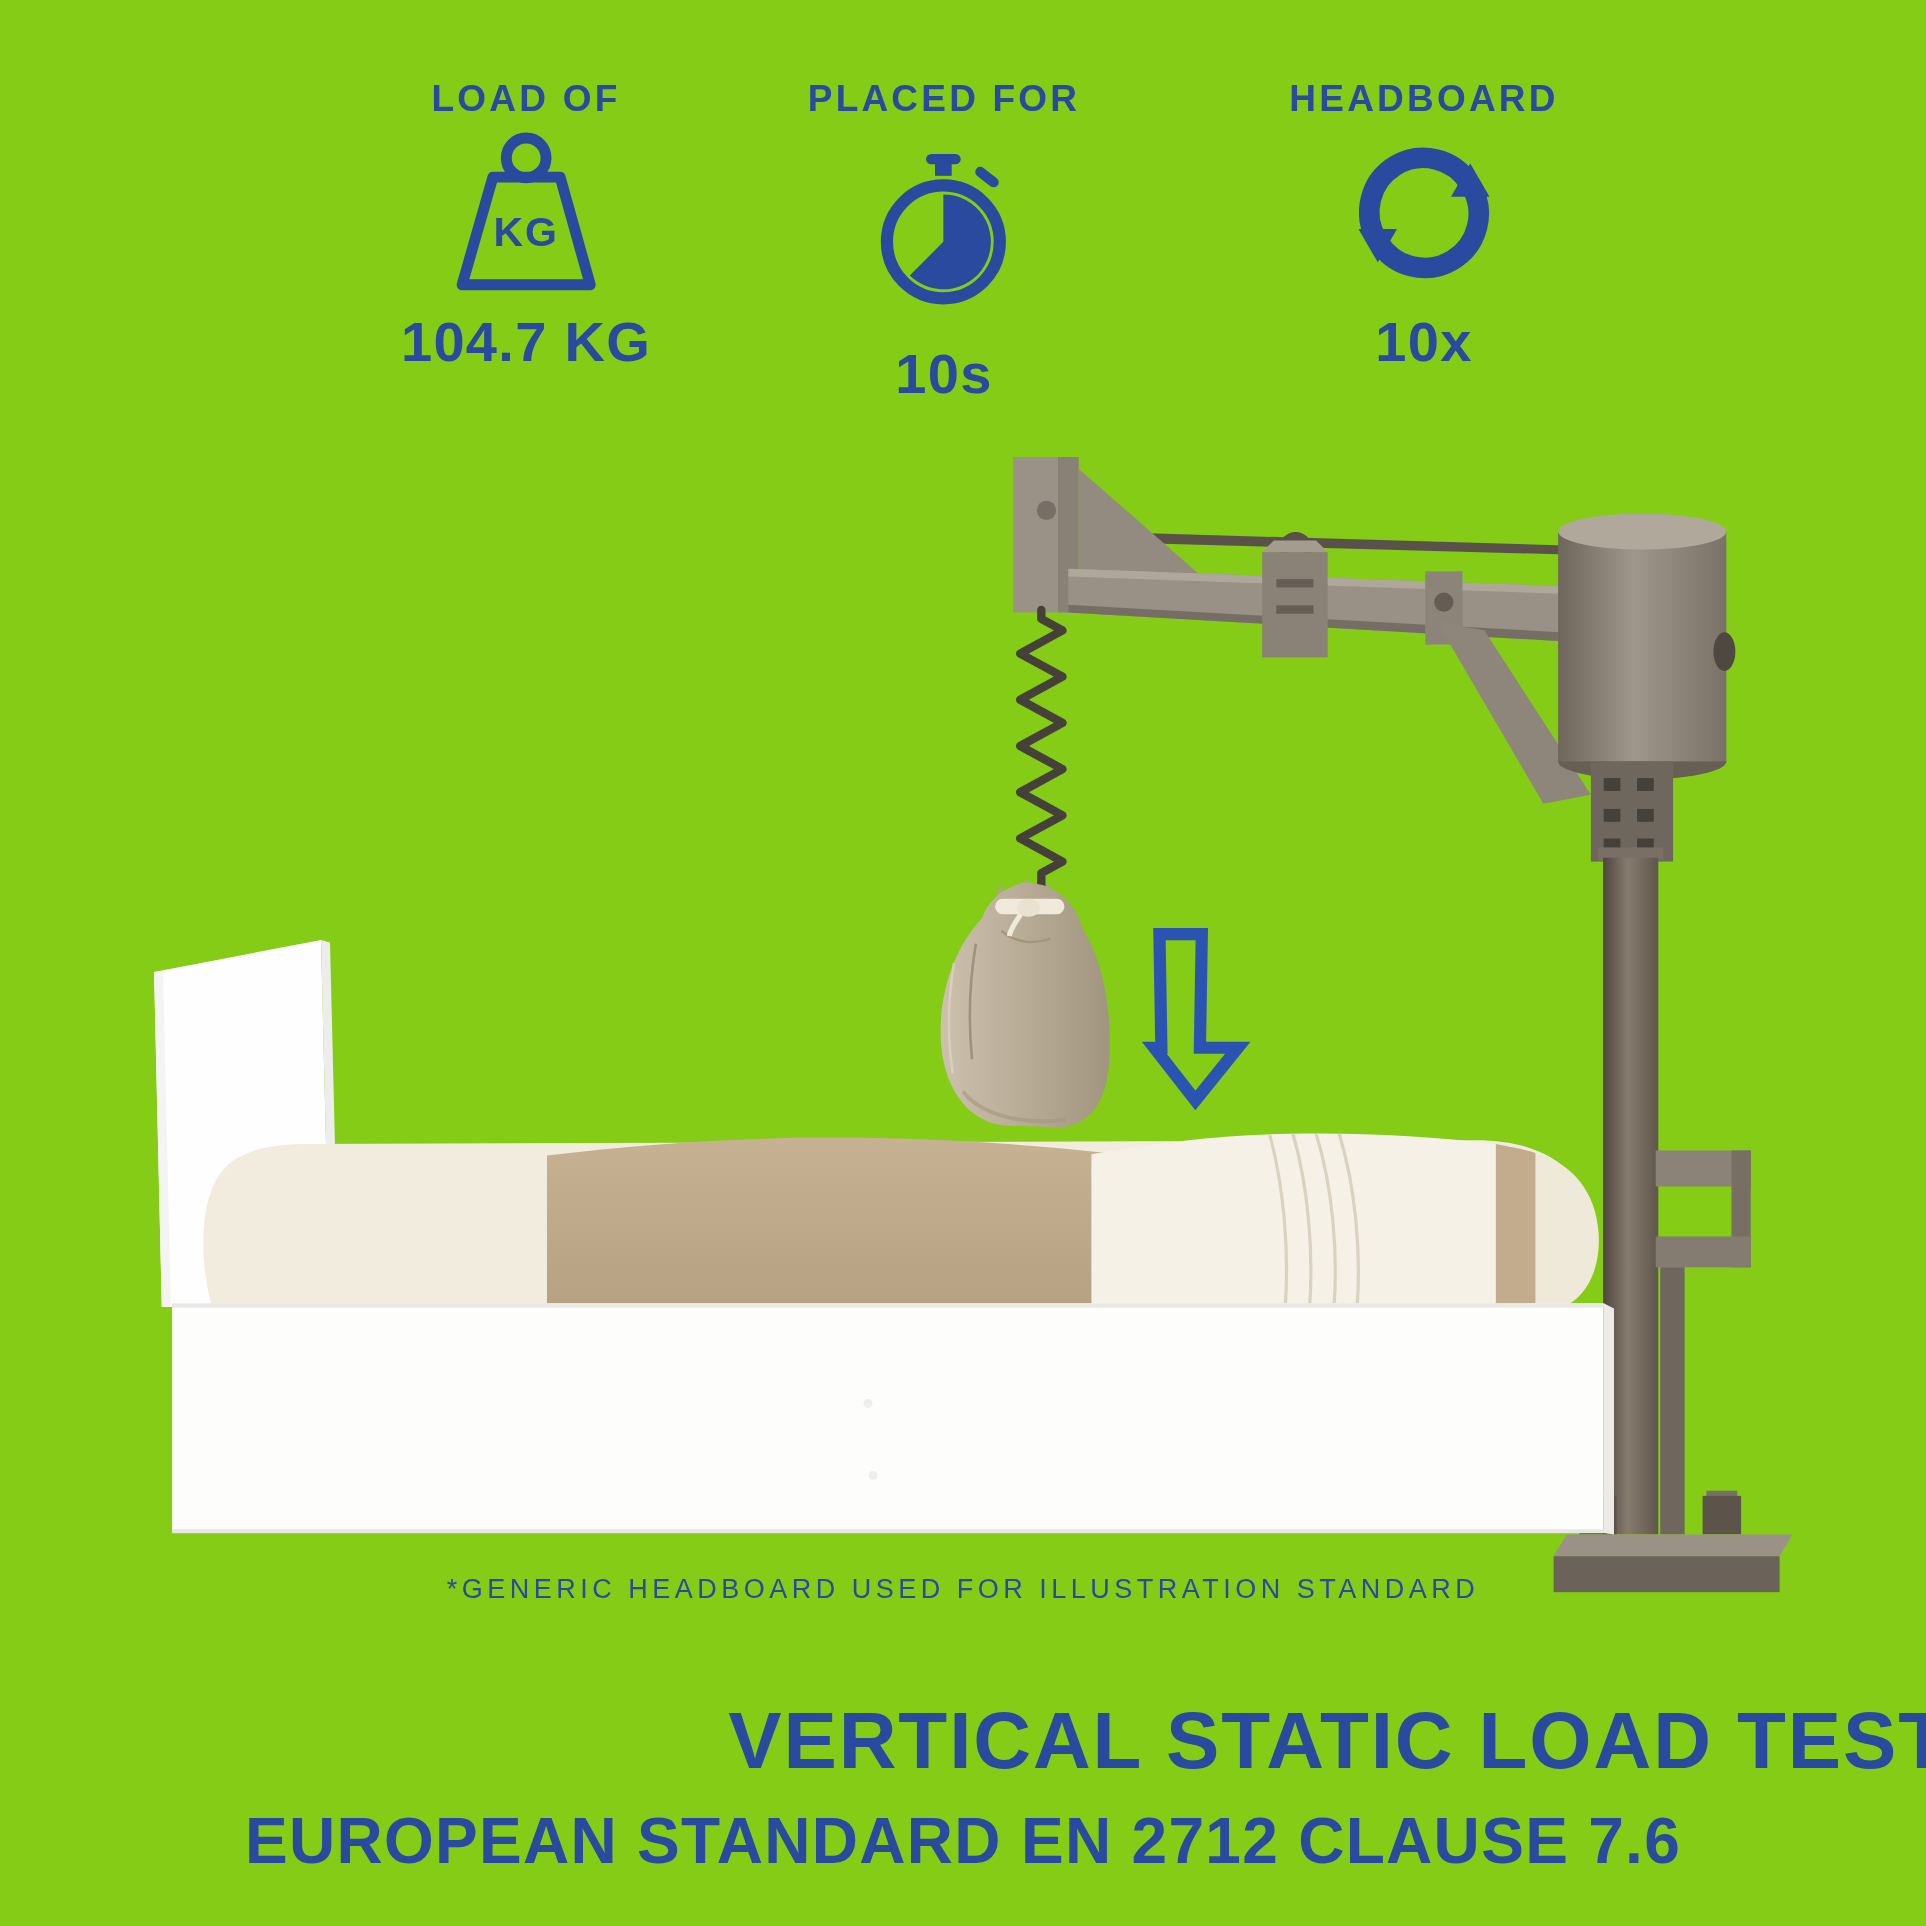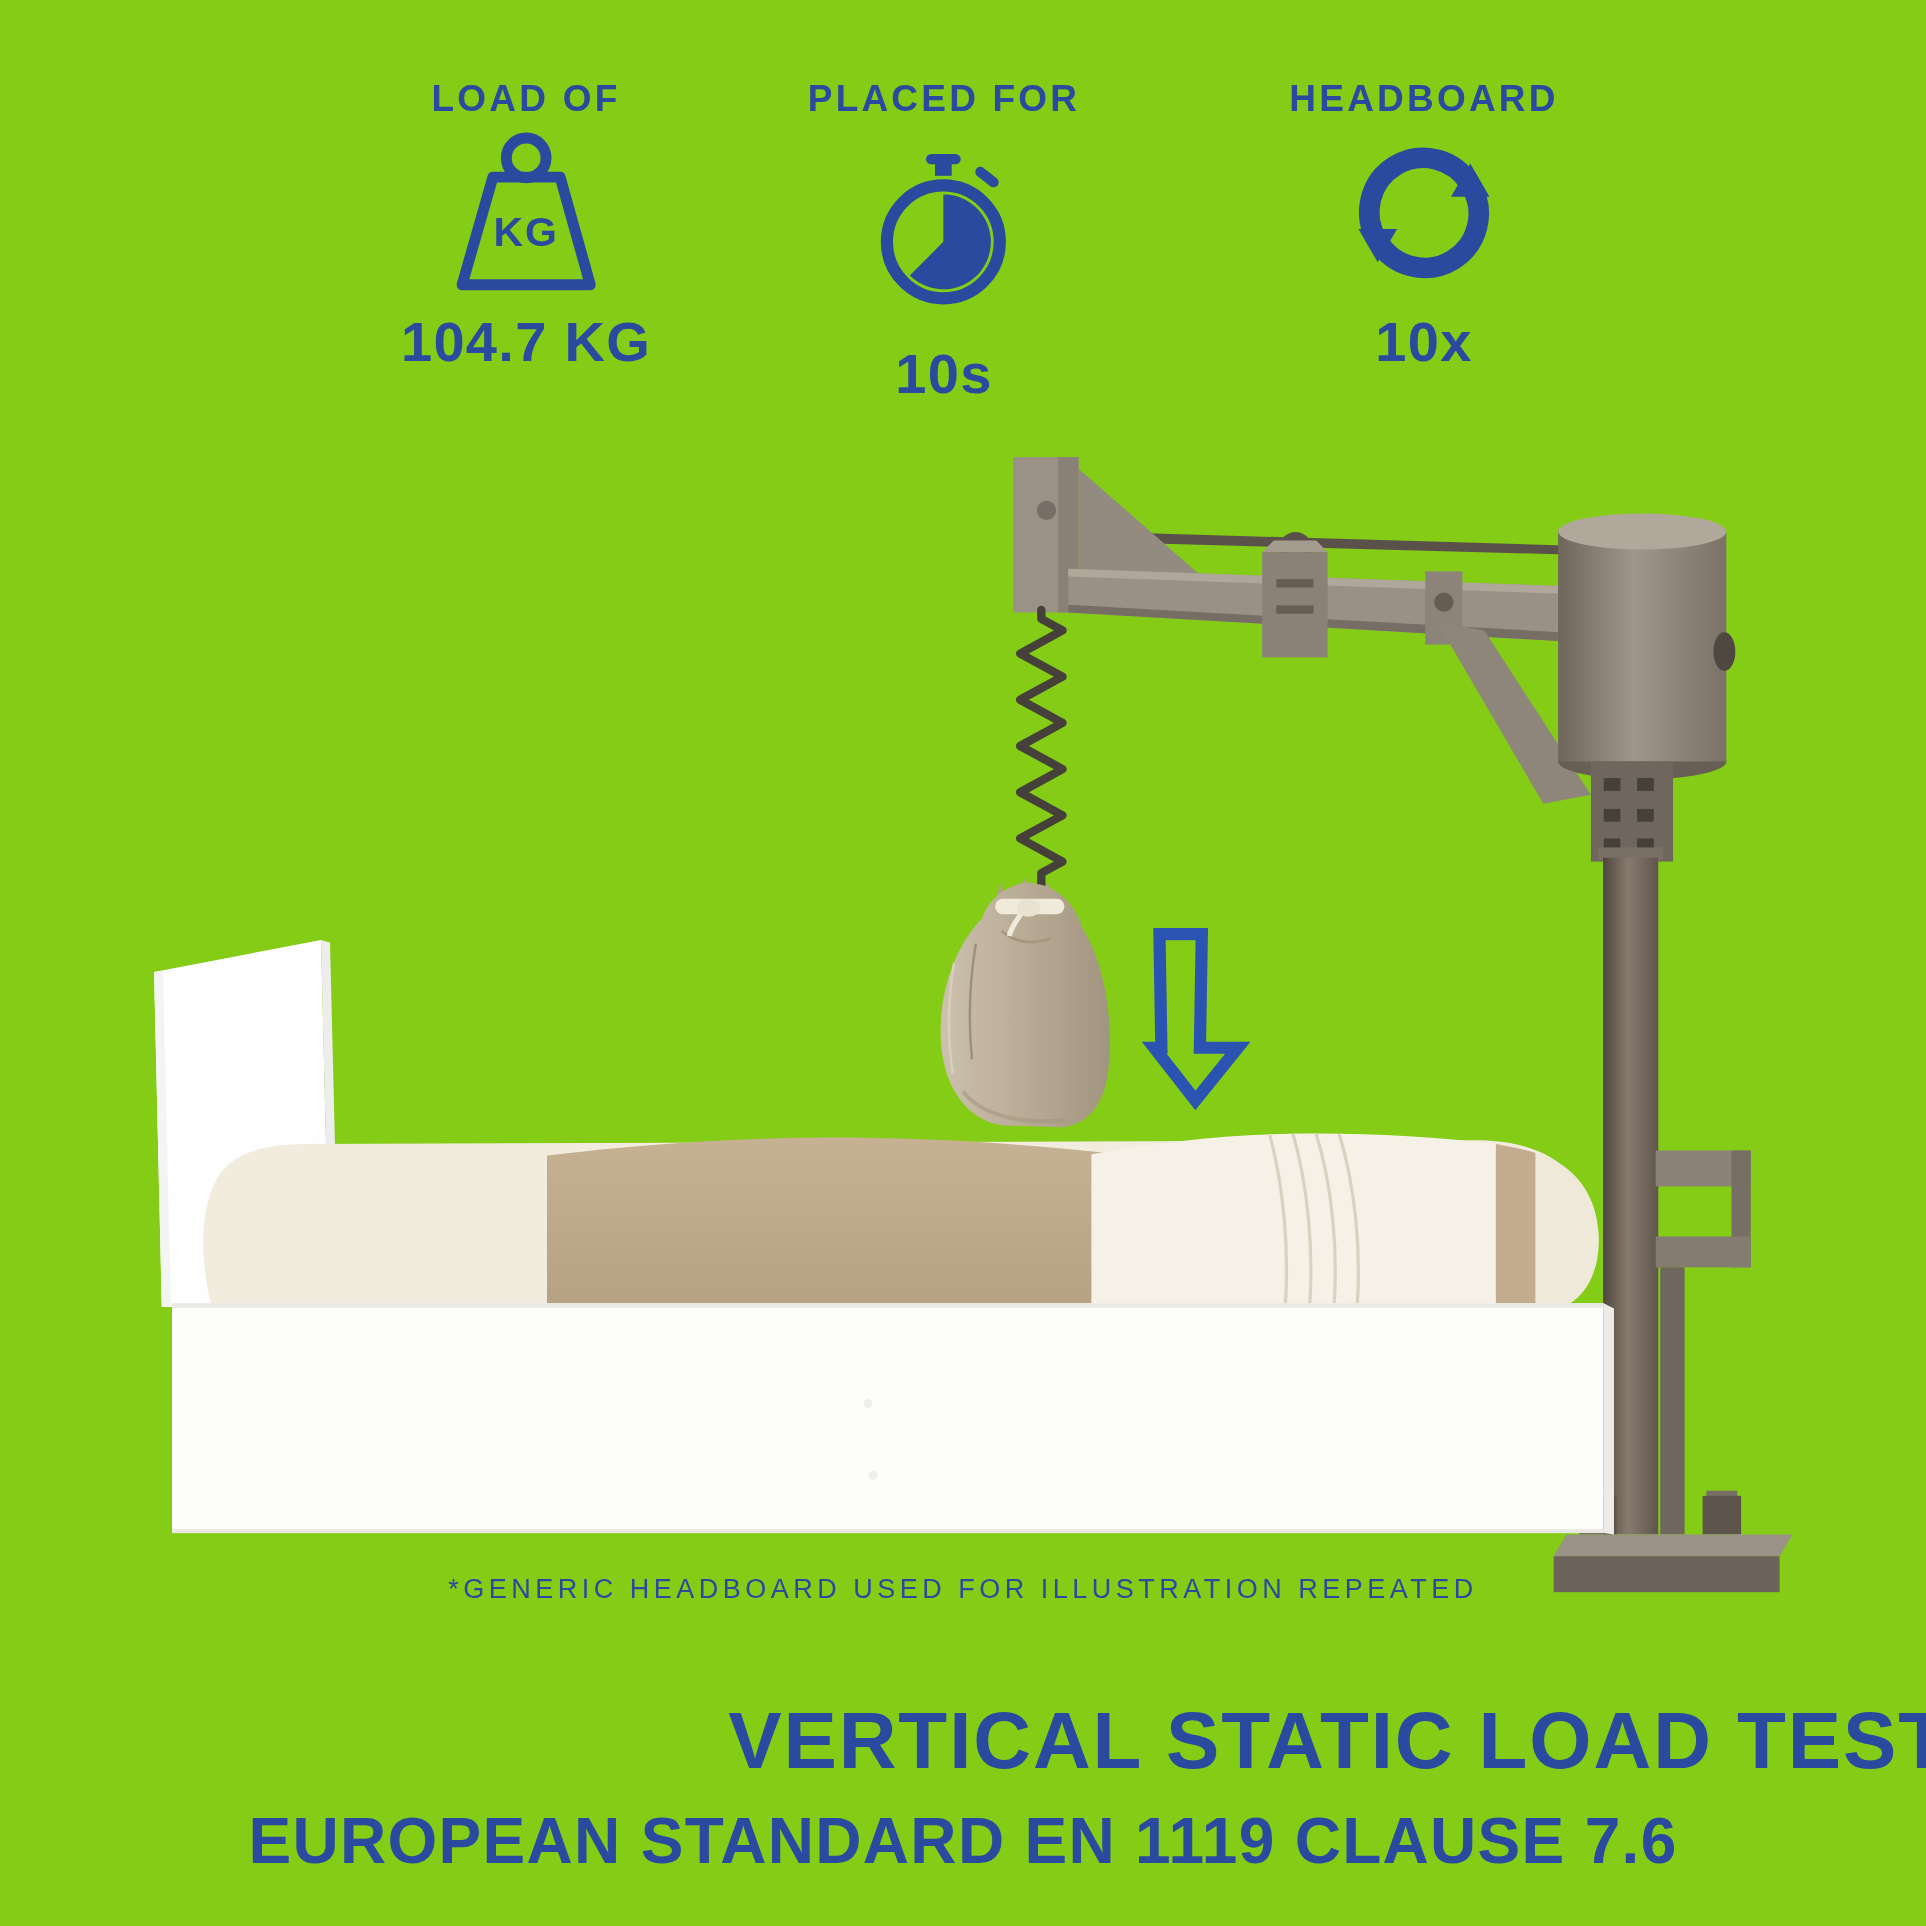--- a/index.html
+++ b/index.html
@@ -217,18 +217,18 @@
       <svg width="180" height="151" viewBox="0 0 280 235">
         <path d="M211,70 A84,84 0 1 0 67,157" fill="none" stroke="#2a4a9f" stroke-width="32"></path>
         <polygon points="38,140 98,140 68,192" fill="#2a4a9f"></polygon>
         <path d="M69,160 A84,84 0 1 0 213,73" fill="none" stroke="#2a4a9f" stroke-width="32"></path>
         <polygon points="242,90 182,90 212,38" fill="#2a4a9f"></polygon>
       </svg>
     </div>
     <div class="f-value">10x</div>
   </div>
 
-  <div class="footnote">*GENERIC HEADBOARD USED FOR ILLUSTRATION REPEATED</div>
+  <div class="footnote">*GENERIC HEADBOARD USED FOR ILLUSTRATION STANDARD</div>
   <div class="title-main">VERTICAL STATIC LOAD TEST</div>
-  <div class="title-sub">EUROPEAN STANDARD EN 1119 CLAUSE 7.6</div>
+  <div class="title-sub">EUROPEAN STANDARD EN 2712 CLAUSE 7.6</div>
 
 </div>
 
 
 </body></html>

